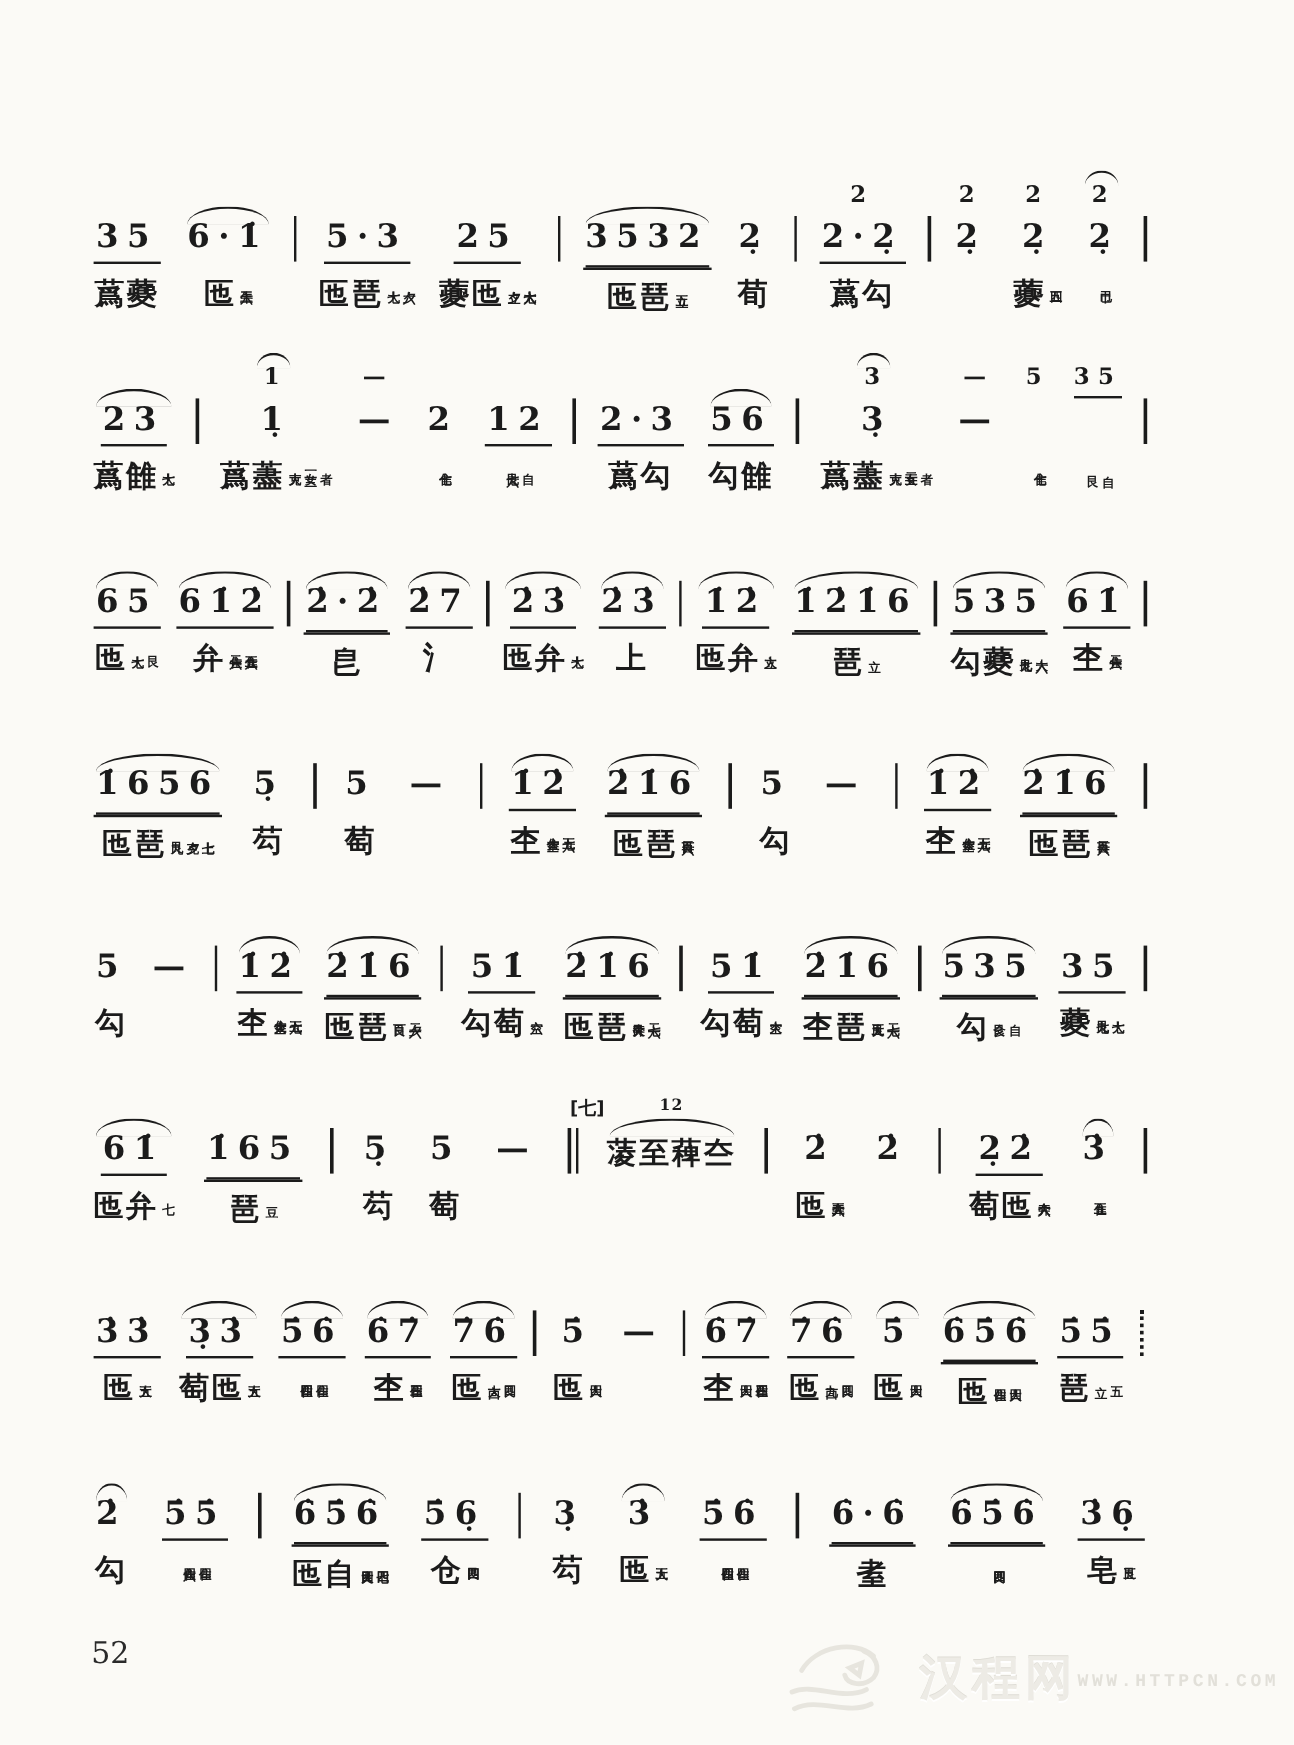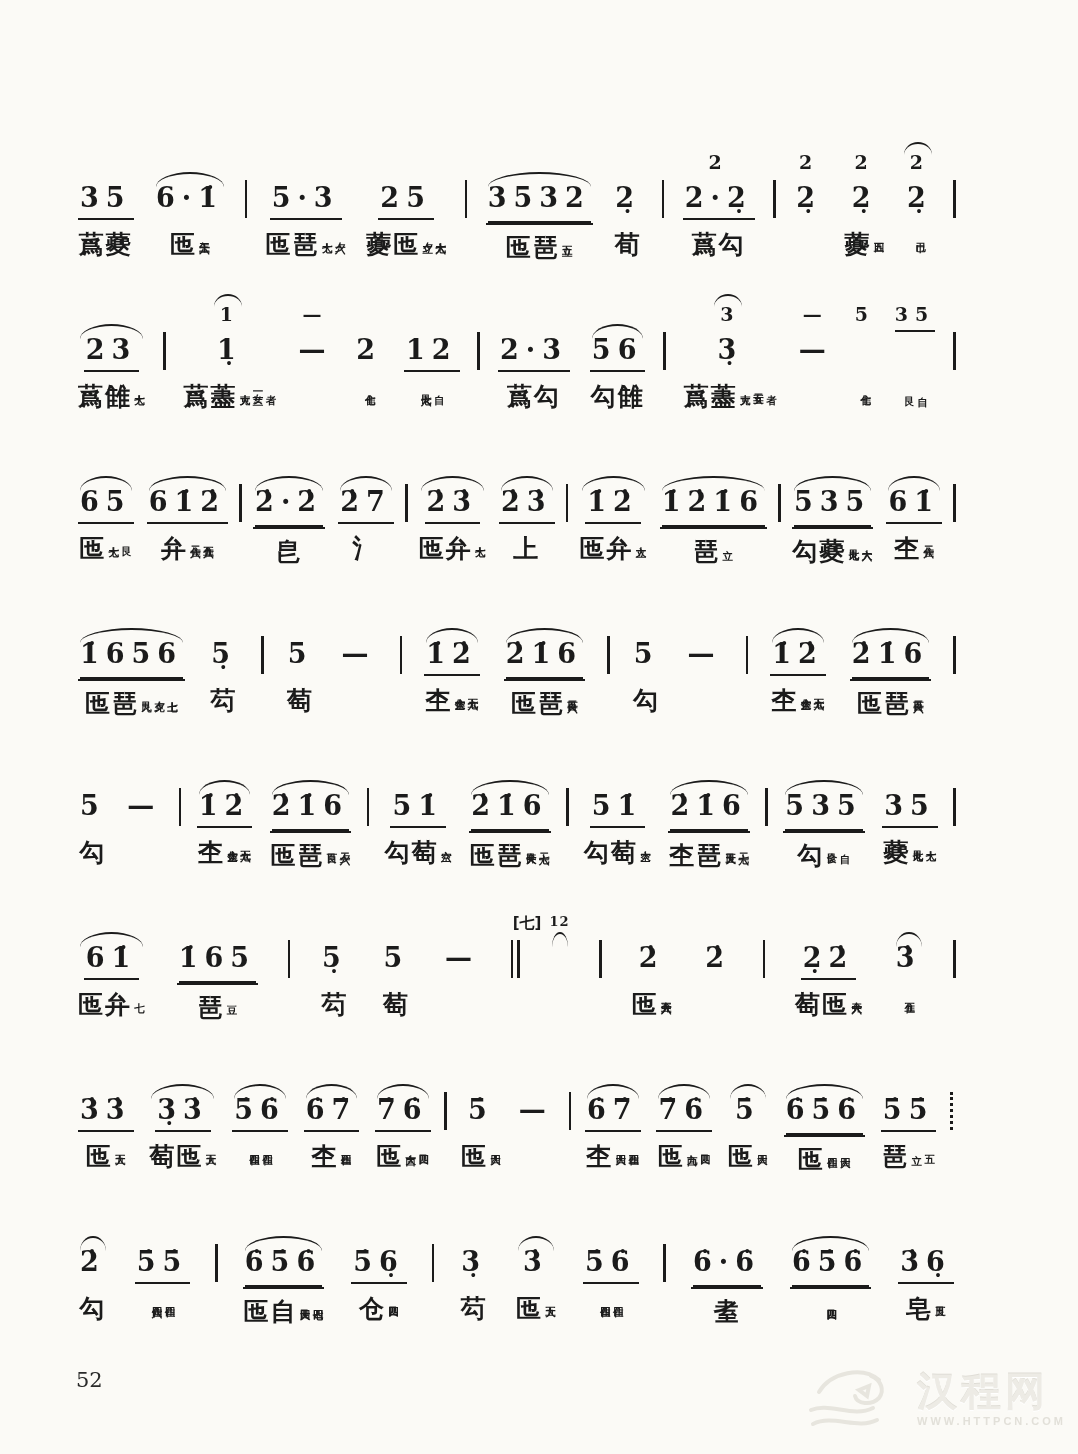--- a/index.html
+++ b/index.html
@@ -26,26 +26,26 @@
   .dots{width:96%;height:5px;border-bottom:3.5px dotted #1b1b1b;margin-top:2px;}
   .tabrow{display:flex;align-items:flex-start;justify-content:center;margin-top:10px;min-height:60px;}
   .tabbig{font-size:25px;line-height:1.05;font-weight:bold;letter-spacing:2px;white-space:nowrap;}
   .vcol{writing-mode:vertical-rl;text-orientation:upright;font-size:10.5px;line-height:1.05;
         font-weight:bold;margin:2px 0 0 2px;letter-spacing:0;}
   .barwrap{position:relative;display:flex;gap:4px;margin-top:32px;padding:0 2px;}
   .bar{width:2.6px;height:38px;background:#1b1b1b;}
   .bar.dashed{background:none;border-left:3px dotted #1b1b1b;}
   .seclabel{position:absolute;top:-26px;left:4px;font-size:15px;font-weight:bold;white-space:nowrap;
         font-family:"DejaVu Sans",sans-serif;}
-  .pageno{position:absolute;left:76px;bottom:62px;font-size:21px;color:#2a2a2a;}
+  .pageno{position:absolute;left:76px;bottom:62px;font-size:25px;color:#2a2a2a;}
   .watermark{position:absolute;right:12px;bottom:10px;display:flex;align-items:center;gap:6px;}
-  .wm-text{display:flex;flex-direction:column;align-items:flex-start;}
+  .wm-text{display:flex;flex-direction:row;align-items:center;}
   .wm-name{font-size:40px;font-weight:bold;color:#edebe5;letter-spacing:4px;
         text-shadow:0 1px 0 #ffffff,0 -1px 0 #dfddd6;line-height:1;}
-  .wm-url{font-size:11px;letter-spacing:3px;color:#e2e0d9;font-family:Liberation Sans, sans-serif;
+  .wm-url{font-size:15px;letter-spacing:3px;color:#e2e0d9;font-family:Liberation Mono, monospace;
         font-weight:bold;margin-top:4px;}
 </style>
 </head>
 <body>
 
 <div class="page">
   <div class="score">
       <div class="system">
         <div class="grp">
           <div class="top"></div>
@@ -699,20 +699,23 @@
           <div class="tabrow"></div>
         </div>
         <div class="barwrap">
           <div class="seclabel">[七]</div>
           <div class="bar"></div>
           <div class="bar"></div>
         </div>
         <div class="grp">
           <div class="top topsm">12</div>
           <div class="slur"></div>
+          <div class="tabrow">
+            <div class="tabbig">蓤至薭夳</div>
+          </div>
         </div>
         <div class="barwrap">
           <div class="bar"></div>
         </div>
         <div class="grp">
           <div class="top"></div>
           <div class="mainwrap">
             <div class="main">2̇</div>
           </div>
           <div class="tabrow">

